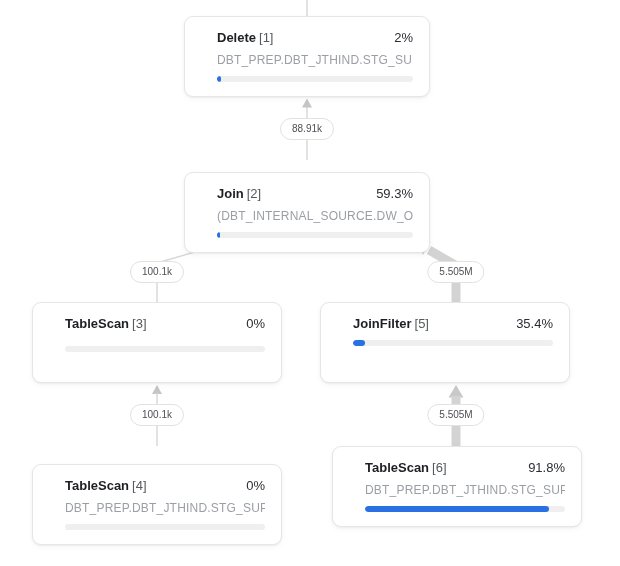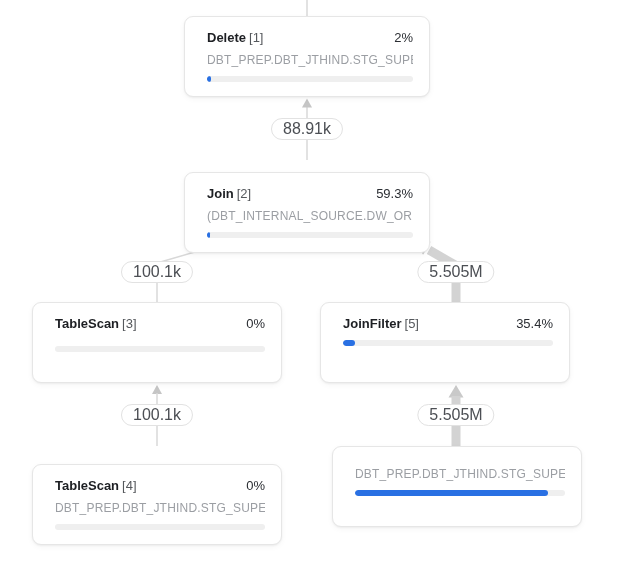--- a/index.html
+++ b/index.html
@@ -13,21 +13,21 @@
   svg.edges { position: absolute; left: 0; top: 0; z-index: 0; }
 
   .node {
     position: absolute;
     width: 246px;
     height: 81px;
     background: #ffffff;
     border: 1px solid #e6e6e6;
     border-radius: 9px;
     box-shadow: 0 1px 2px rgba(0,0,0,.05), 0 2px 6px rgba(0,0,0,.04);
-    padding: 13px 16px 0 22px;
+    padding: 13px 16px 0 32px;
     z-index: 2;
   }
   .node.wide { width: 250px; }
   .node-head {
     display: flex;
     justify-content: space-between;
     align-items: baseline;
     line-height: 16px;
   }
   .node-title { font-size: 13px; font-weight: 700; color: #1d1f23; white-space: nowrap; }
@@ -55,21 +55,21 @@
     background: #2970e3;
     width: 0;
   }
   .edge-pill {
     position: absolute;
     transform: translate(-50%, -50%);
     background: #ffffff;
     border: 1px solid #e2e2e2;
     border-radius: 11px;
     padding: 3px 11px;
-    font-size: 16px;
+    font-size: 10px;
     color: #4c4f54;
     line-height: 14px;
     white-space: nowrap;
     z-index: 3;
   }
 </style>
 </head>
 <body>
 
 <svg class="edges" width="620" height="566">
@@ -156,20 +156,24 @@
     <div class="node-title"><span>TableScan</span><span class="idx">[4]</span></div>
     <div class="node-pct">0%</div>
   </div>
   <div class="node-sub">DBT_PREP.DBT_JTHIND.STG_SUPER_S...</div>
   <div class="bar">
       <div class="bar-fill" style="width: 0%;"></div>
     </div>
 </div>
 
 <div class="node wide" style="left:332px;top:446px">
+  <div class="node-head">
+    <div class="node-title"><span>TableScan</span><span class="idx">[6]</span></div>
+    <div class="node-pct">91.8%</div>
+  </div>
   <div class="node-sub">DBT_PREP.DBT_JTHIND.STG_SUPER_S...</div>
   <div class="bar">
       <div class="bar-fill" style="width: 91.8%; min-width: 3px;"></div>
     </div>
 </div>
 
 <div class="edge-pill" style="left:307px;top:129px">88.91k</div>
 <div class="edge-pill" style="left:157px;top:272px">100.1k</div>
 <div class="edge-pill" style="left:456px;top:272px">5.505M</div>
 <div class="edge-pill" style="left:157px;top:415px">100.1k</div>

